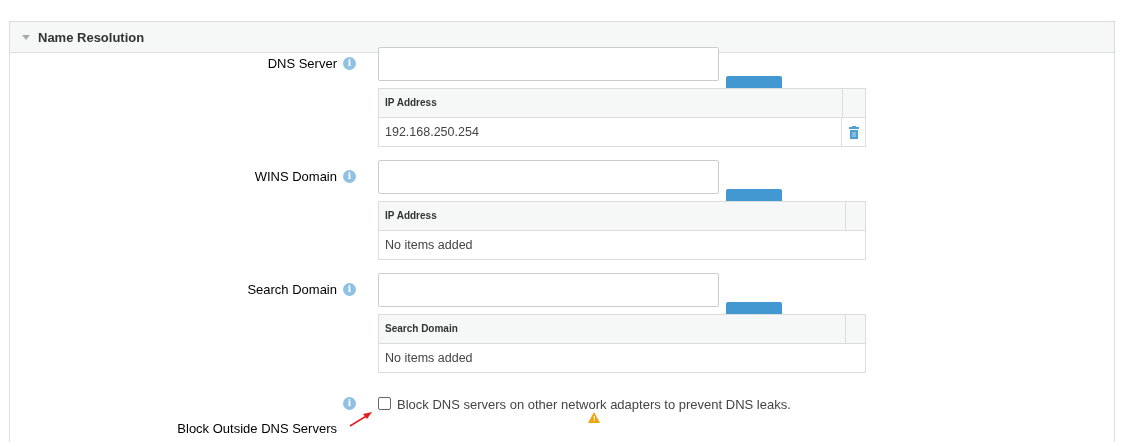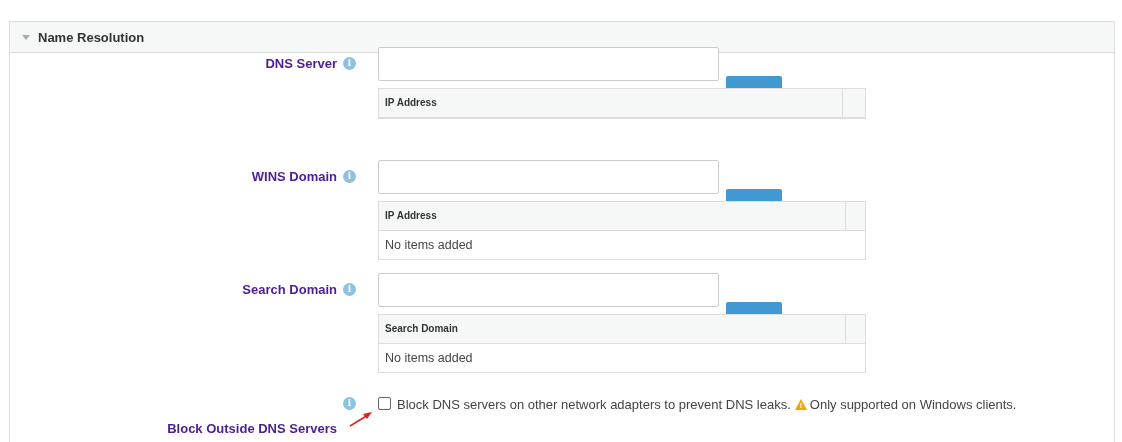--- a/index.html
+++ b/index.html
@@ -2,38 +2,38 @@
 <html><head>
 <meta charset="utf-8">
 <style>
   * { box-sizing: border-box; }
   html, body { margin: 0; padding: 0; background: #fff; }
   body { width: 1122px; height: 442px; position: relative; font-family: "Liberation Sans", sans-serif; color: #333; font-size: 13px; overflow: hidden; }
   .panel { position: absolute; left: 9px; top: 5px; width: 1106px; height: 433px; border: 1px solid #ddd; background: #fff; margin-top: 16px; }
   .panel-header { height: 31px; background: #f6f7f7; border-bottom: 1px solid #ddd; display: flex; align-items: center; padding-left: 12px; }
   .caret { width: 0; height: 0; border-left: 4px solid transparent; border-right: 4px solid transparent; border-top: 5px solid #aaa; margin-right: 8px; margin-top: 1px; }
   .panel-title { font-weight: bold; font-size: 13px; color: #333; }
-  .row-label { position: absolute; right: 785px; font-weight: bold; font-size: 13px; color: #4c1d95; text-align: left; white-space: nowrap; }
+  .row-label { position: absolute; right: 785px; font-weight: normal; font-size: 13px; color: #000000; text-align: left; white-space: nowrap; }
   .info { position: absolute; width: 13px; height: 13px; border-radius: 50%; background: #8fc1e3; color: #fff; font-size: 9px; font-weight: bold; text-align: center; line-height: 13px; font-family: "DejaVu Serif", serif; }
   .text-input { position: absolute; left: 378px; width: 341px; height: 34px; border: 1px solid #ccc; border-radius: 2px; background: #fff; }
   .add-btn { position: absolute; left: 726px; width: 56px; height: 32px; background: #4299d2; color: #fff; border: none; border-radius: 2px; font-size: 13px; font-family: "Liberation Sans", sans-serif; display: flex; align-items: center; justify-content: center; margin-top: 28px; }
   .tbl { position: absolute; left: 378px; width: 488px; border: 1px solid #ddd; border-collapse: collapse; }
   .tbl .th { height: 29px; background: #f6f7f7; border-bottom: 1px solid #ddd; display: flex; }
   .tbl .th .c1 { flex: 1; padding-left: 6px; font-weight: bold; font-size: 10px; line-height: 28px; color: #333; }
   .tbl .th .c2 { width: 23px; border-left: 1px solid #ddd; }
   .tbl .tr { height: 28px; display: flex; }
   .tbl .tr .c1 { flex: 1; padding-left: 6px; line-height: 28px; font-size: 12.5px; color: #444; }
   .tbl .tr .c2 { width: 24px; border-left: 1px solid #ddd; display: flex; align-items: center; justify-content: center; }
   .trash { position: relative; width: 10px; height: 13px; }
   .trash .lid { position: absolute; left: 0; top: 1px; width: 10px; height: 2px; background: #4f9fd4; }
   .trash .handle { position: absolute; left: 3px; top: 0; width: 4px; height: 1px; background: #4f9fd4; }
   .trash .can { position: absolute; left: 1px; top: 4px; width: 8px; height: 9px; background: #4f9fd4; }
   .trash .can::after { content: ""; position: absolute; left: 2px; top: 2px; width: 4px; height: 5px; background: #83bde4; }
   .checkbox { position: absolute; left: 378px; top: 397px; width: 13px; height: 13px; border: 1px solid #666; border-radius: 2px; background: #fff; }
-  .check-label { position: absolute; left: 397px; top: 397px; font-size: 13px; color: #444; white-space: nowrap; display: flex; align-items: center; }
+  .check-label { position: absolute; left: 397px; top: 397px; font-size: 13px; color: #444; white-space: nowrap; display: flex; align-items: center; flex-direction: column; }
   .warn { display: inline-block; width: 0; height: 0; border-left: 6px solid transparent; border-right: 6px solid transparent; border-bottom: 11px solid #f0a30a; position: relative; margin: 0 3px 0 4px; }
   .warn span { position: absolute; left: -2px; top: 2px; color: #fff; font-size: 8px; font-weight: bold; line-height: 9px; width: 4px; text-align: center; }
   .arrow { position: absolute; left: 348px; top: 410px; width: 26px; height: 18px; }
 </style>
 </head>
 <body>
 
 <div class="panel">
   <div class="panel-header">
     <div class="caret"></div>
@@ -42,20 +42,30 @@
 </div>
 
 <span class="row-label" style="top:56px;">DNS Server</span>
 <span class="info" style="left:343px; top:57px;">i</span>
 <input class="text-input" style="top: 47px;" type="text" value="">
 <button class="add-btn" style="top:48px;">ADD</button>
 <div class="tbl" style="top:88px;">
   <div class="th">
     <div class="c1">IP Address</div>
     <div class="c2"></div>
+  </div>
+  <div class="tr">
+    <div class="c1">192.168.250.254</div>
+    <div class="c2">
+      <div class="trash">
+        <div class="handle"></div>
+          <div class="lid"></div>
+          <div class="can"></div>
+      </div>
+    </div>
   </div>
 </div>
 
 <span class="row-label" style="top:169px;">WINS Domain</span>
 <span class="info" style="left:343px; top:170px;">i</span>
 <input class="text-input" style="top: 160px;" type="text" value="">
 <button class="add-btn" style="top:161px;">ADD</button>
 <div class="tbl" style="top:201px;">
   <div class="th">
     <div class="c1">IP Address</div>
@@ -81,19 +91,18 @@
 </div>
 
 <span class="row-label" style="top:396px;margin-top:25px;">Block Outside DNS Servers</span>
 <span class="info" style="left:343px; top:397px;">i</span>
 <div class="checkbox"></div>
 <div class="check-label">
   <span>Block DNS servers on other network adapters to prevent DNS leaks.</span>
   <span class="warn">
       <span>!</span>
     </span>
-  <span>Only supported on Windows clients.</span>
 </div>
 
 <svg class="arrow" viewBox="0 0 26 18">
   <line x1="2" y1="16" x2="20" y2="5" stroke="#e02020" stroke-width="1.5"></line>
   <polygon points="24,2 15,4 19,9" fill="#e02020"></polygon>
 </svg>
 
 </body></html>

